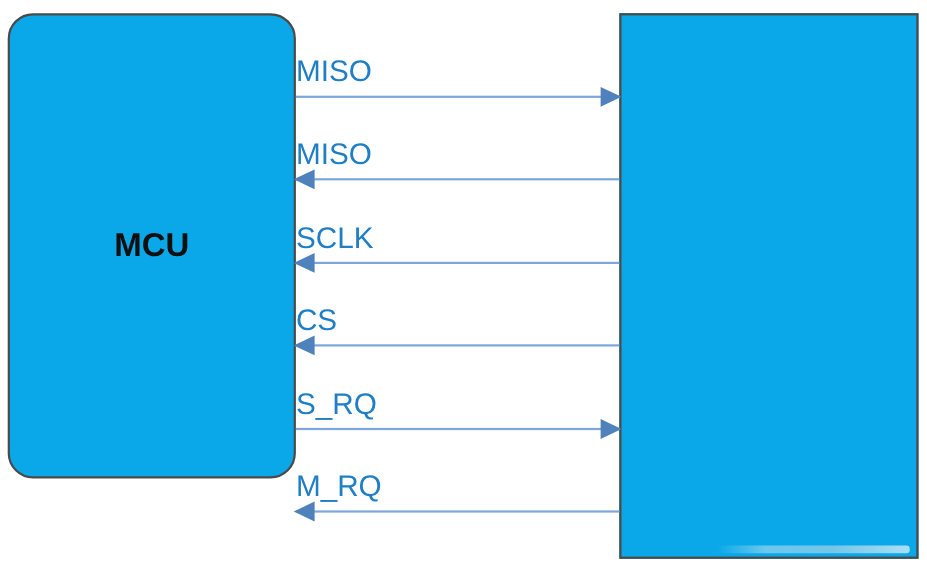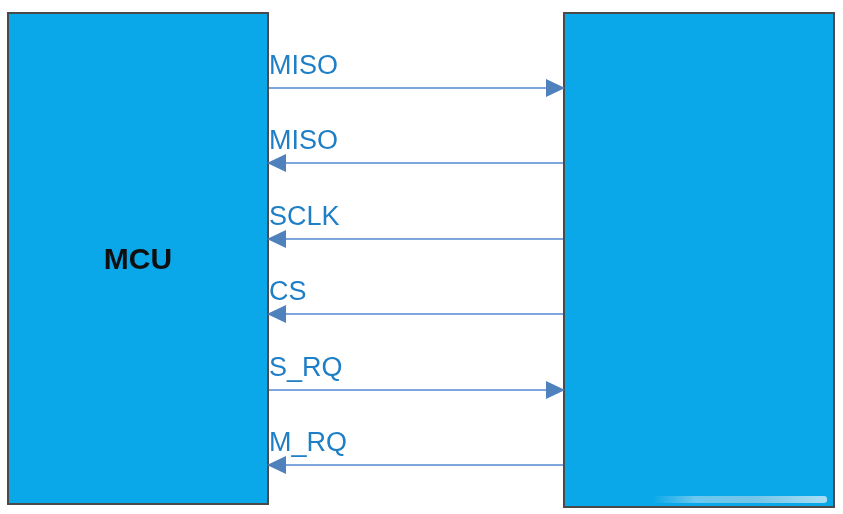--- a/index.html
+++ b/index.html
@@ -18,21 +18,21 @@
   .box {
     position: absolute;
     top: 12px;
     background: var(--box-fill, #0aa8e9);
     border: 2px solid var(--box-border, #4a4a4a);
     box-sizing: border-box;
     display: flex;
     align-items: center;
     justify-content: center;
   }
-  .box.left  { left: 7px;   width: 262px; height: 493px; }
+  .box.left  { left: 7px;   width: 262px; height: 423px; border-radius: 23px; }
   .box.right { left: 563px; width: 272px; height: 496px; }
   .box-label {
     text-align: center;
     font-weight: bold;
     font-size: 30px;
     line-height: 1.3;
     color: var(--box-text, #0f0f0f);
   }
   .arrow-row {
     position: absolute;

